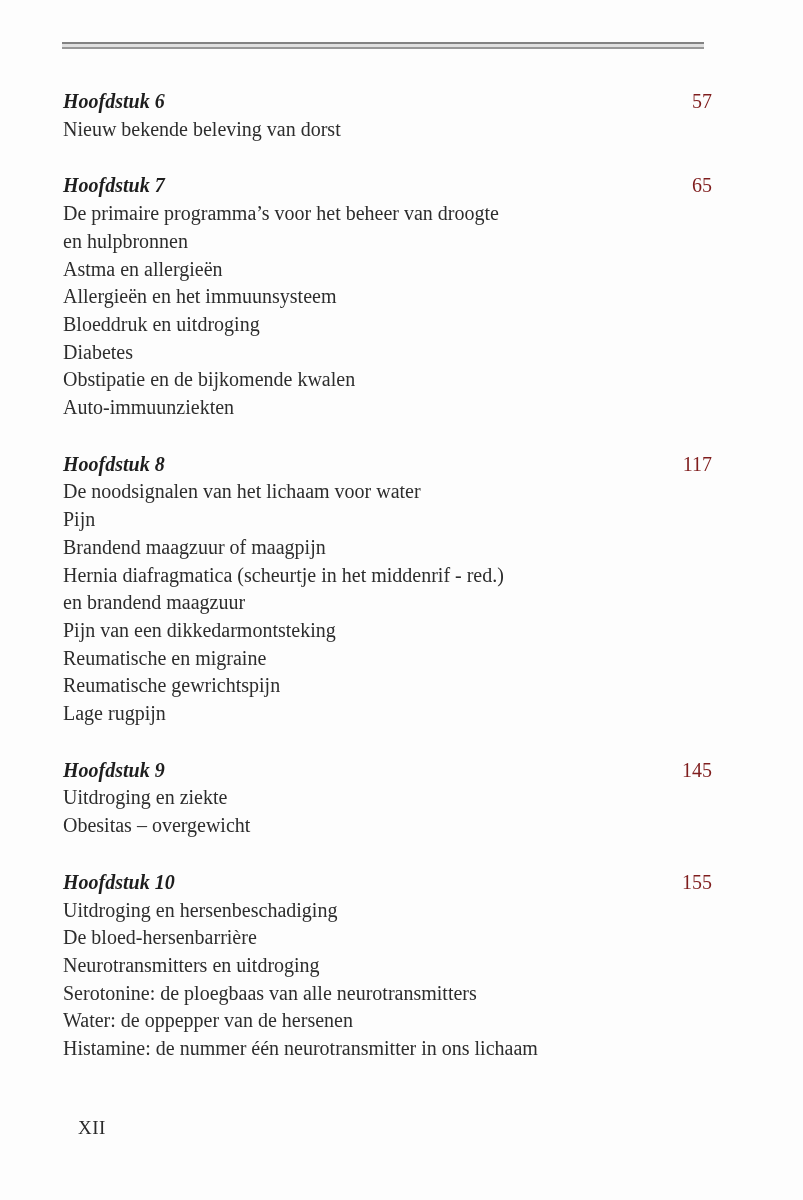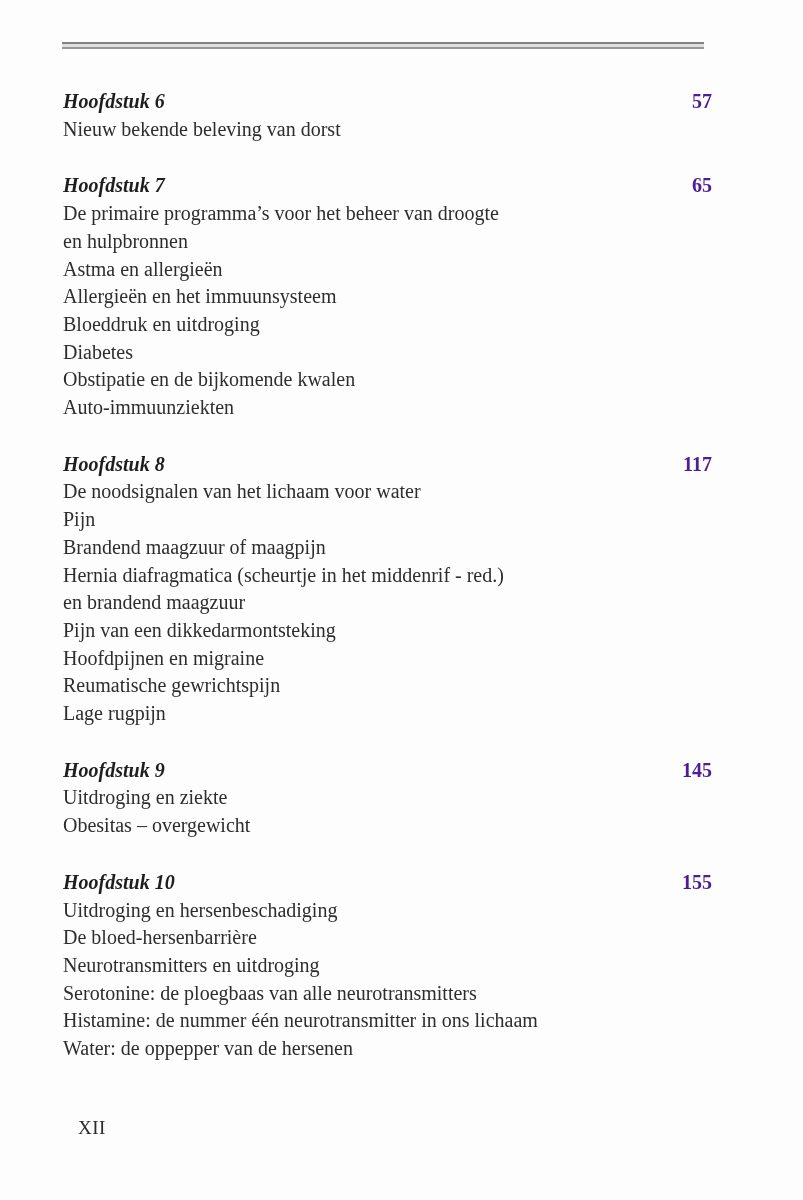--- a/index.html
+++ b/index.html
@@ -43,23 +43,23 @@
     display: flex;
     justify-content: space-between;
     align-items: baseline;
   }
   .chapter-title {
     font-weight: bold;
     font-style: italic;
     color: #1e1e1e;
   }
   .chapter-page {
-    font-weight: bold;
+    font-weight: normal;
     font-style: normal;
-    color: #4c1d95;
+    color: #7f1d1d;
   }
   .toc-item {
     color: #2d2d2d;
   }
   .footer {
     position: absolute;
     left: 78px;
     top: 1117px;
     font-size: 19px;
     color: #2a2a2a;
@@ -102,21 +102,21 @@
       <div class="chapter-row">
         <span class="chapter-title">Hoofdstuk 8</span>
         <span class="chapter-page">117</span>
       </div>
       <div class="toc-item">De noodsignalen van het lichaam voor water</div>
       <div class="toc-item">Pijn</div>
       <div class="toc-item">Brandend maagzuur of maagpijn</div>
       <div class="toc-item">Hernia diafragmatica (scheurtje in het middenrif - red.)</div>
       <div class="toc-item">en brandend maagzuur</div>
       <div class="toc-item">Pijn van een dikkedarmontsteking</div>
-      <div class="toc-item">Hoofdpijnen en migraine</div>
+      <div class="toc-item">Reumatische en migraine</div>
       <div class="toc-item">Reumatische gewrichtspijn</div>
       <div class="toc-item">Lage rugpijn</div>
     </div>
 
     <div class="section">
       <div class="chapter-row">
         <span class="chapter-title">Hoofdstuk 9</span>
         <span class="chapter-page">145</span>
       </div>
       <div class="toc-item">Uitdroging en ziekte</div>
@@ -125,21 +125,21 @@
 
     <div class="section">
       <div class="chapter-row">
         <span class="chapter-title">Hoofdstuk 10</span>
         <span class="chapter-page">155</span>
       </div>
       <div class="toc-item">Uitdroging en hersenbeschadiging</div>
       <div class="toc-item">De bloed-hersenbarrière</div>
       <div class="toc-item">Neurotransmitters en uitdroging</div>
       <div class="toc-item">Serotonine: de ploegbaas van alle neurotransmitters</div>
+      <div class="toc-item">Water: de oppepper van de hersenen</div>
       <div class="toc-item">Histamine: de nummer één neurotransmitter in ons lichaam</div>
-      <div class="toc-item">Water: de oppepper van de hersenen</div>
     </div>
 
   </div>
 
   <div class="footer">XII</div>
 
 </div>
 
 </body></html>

